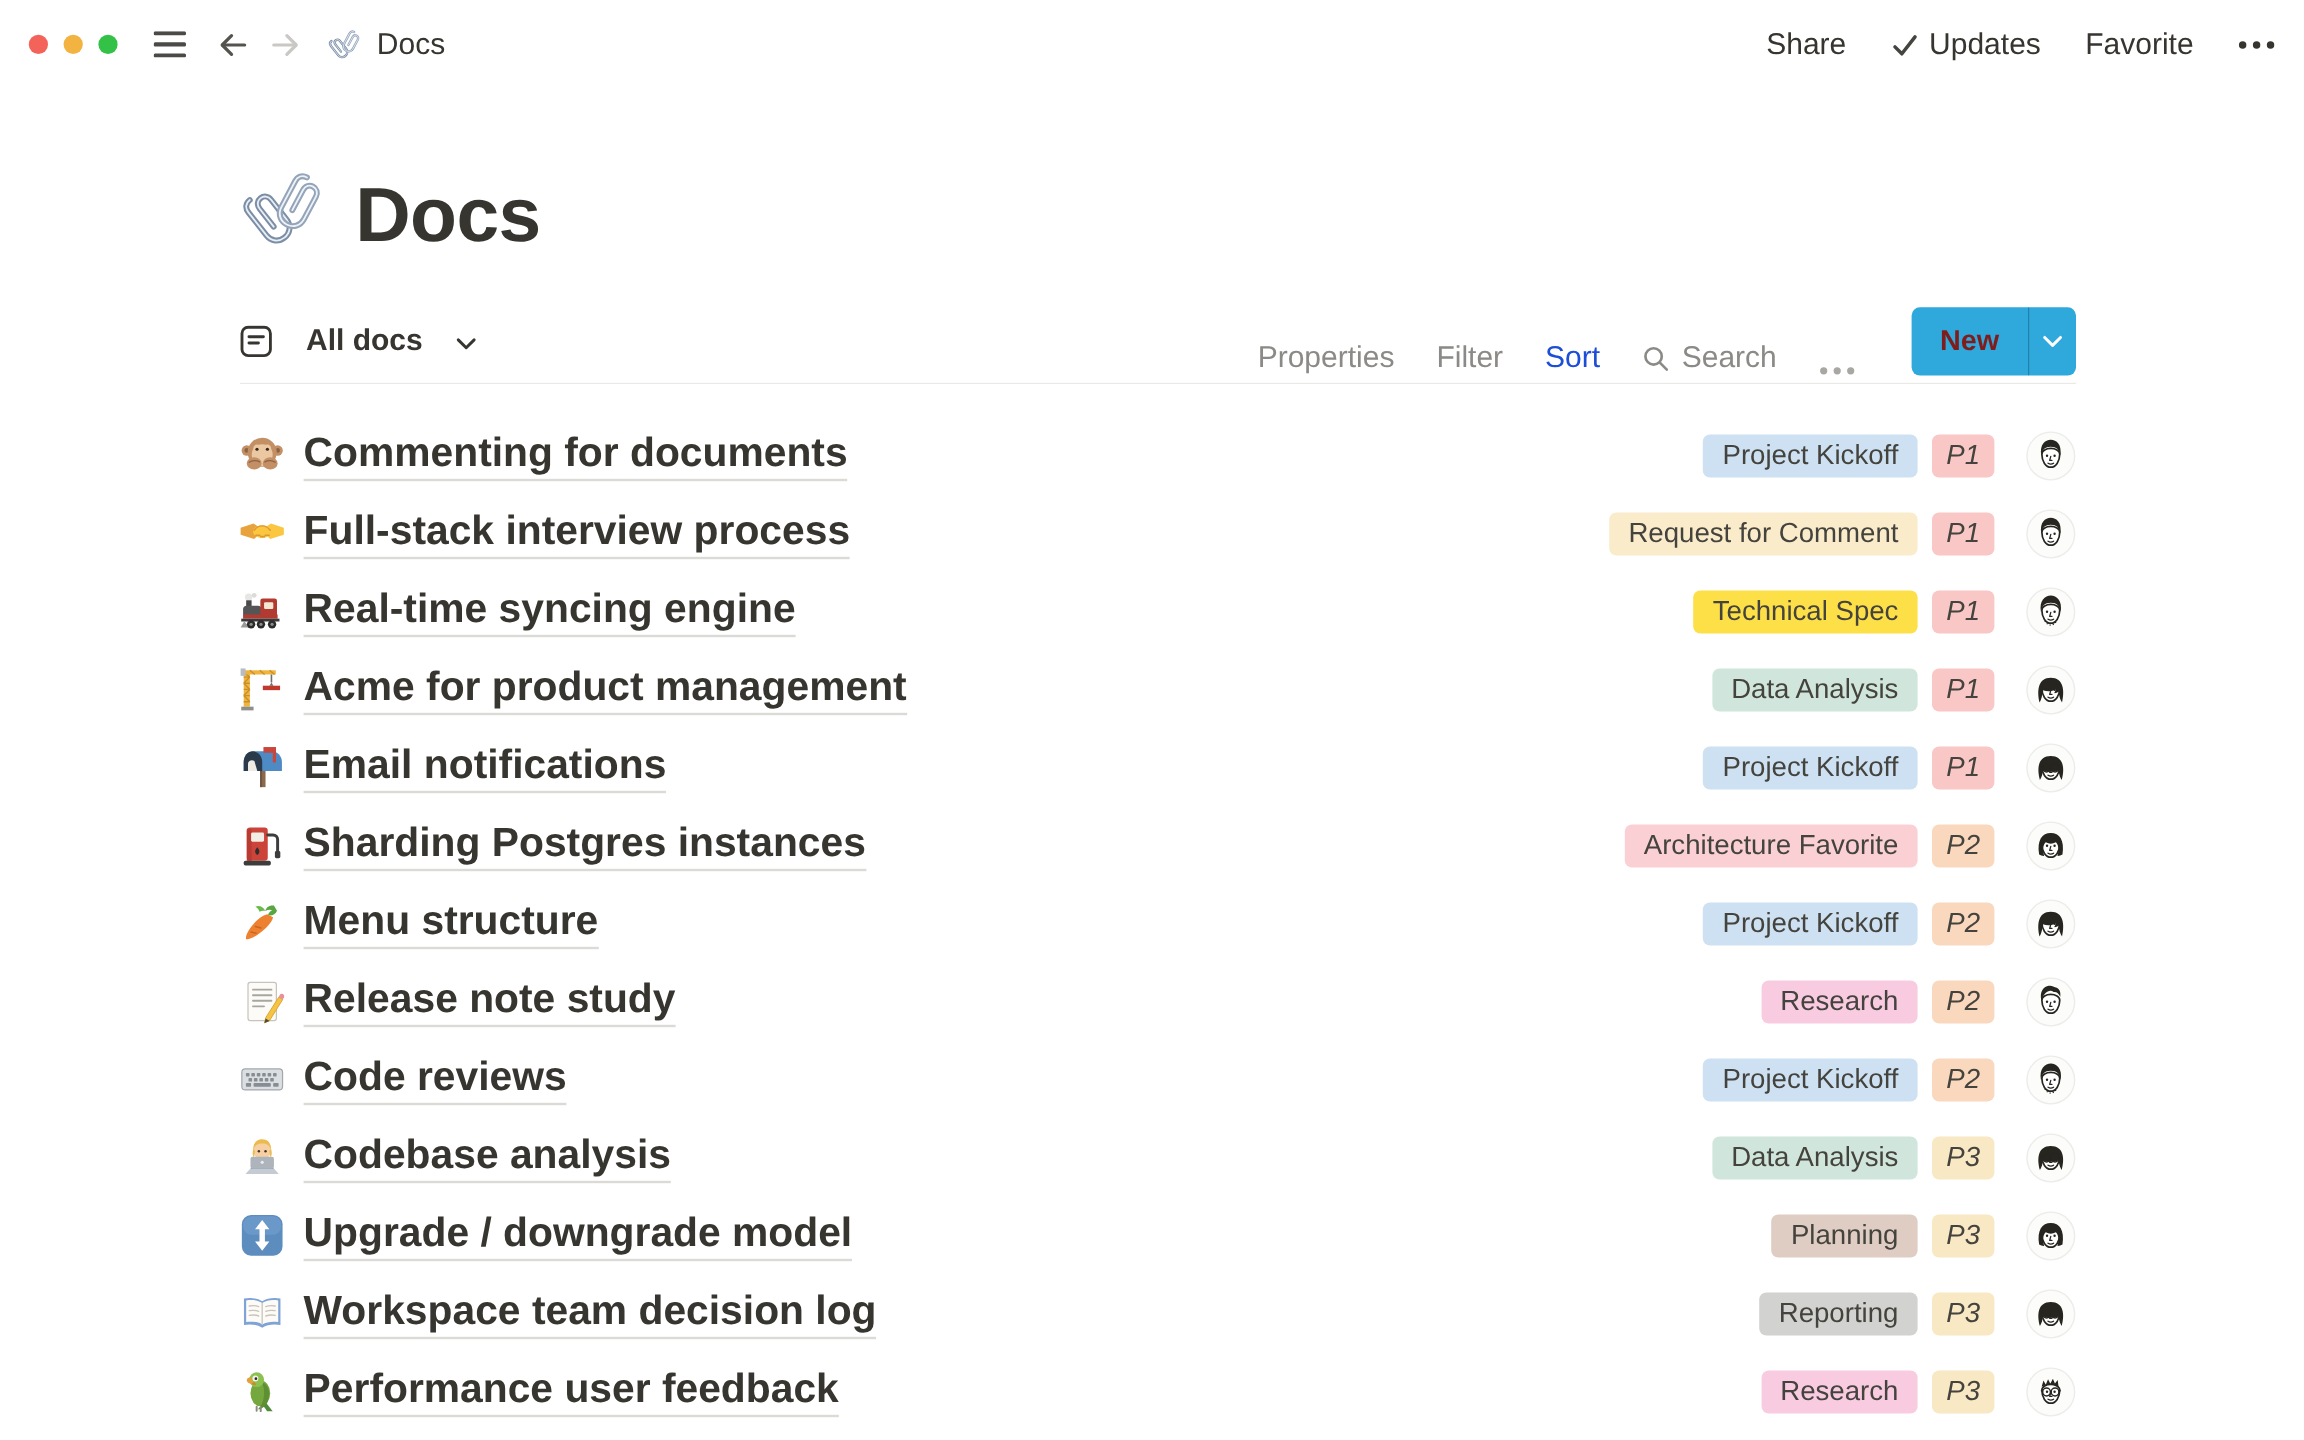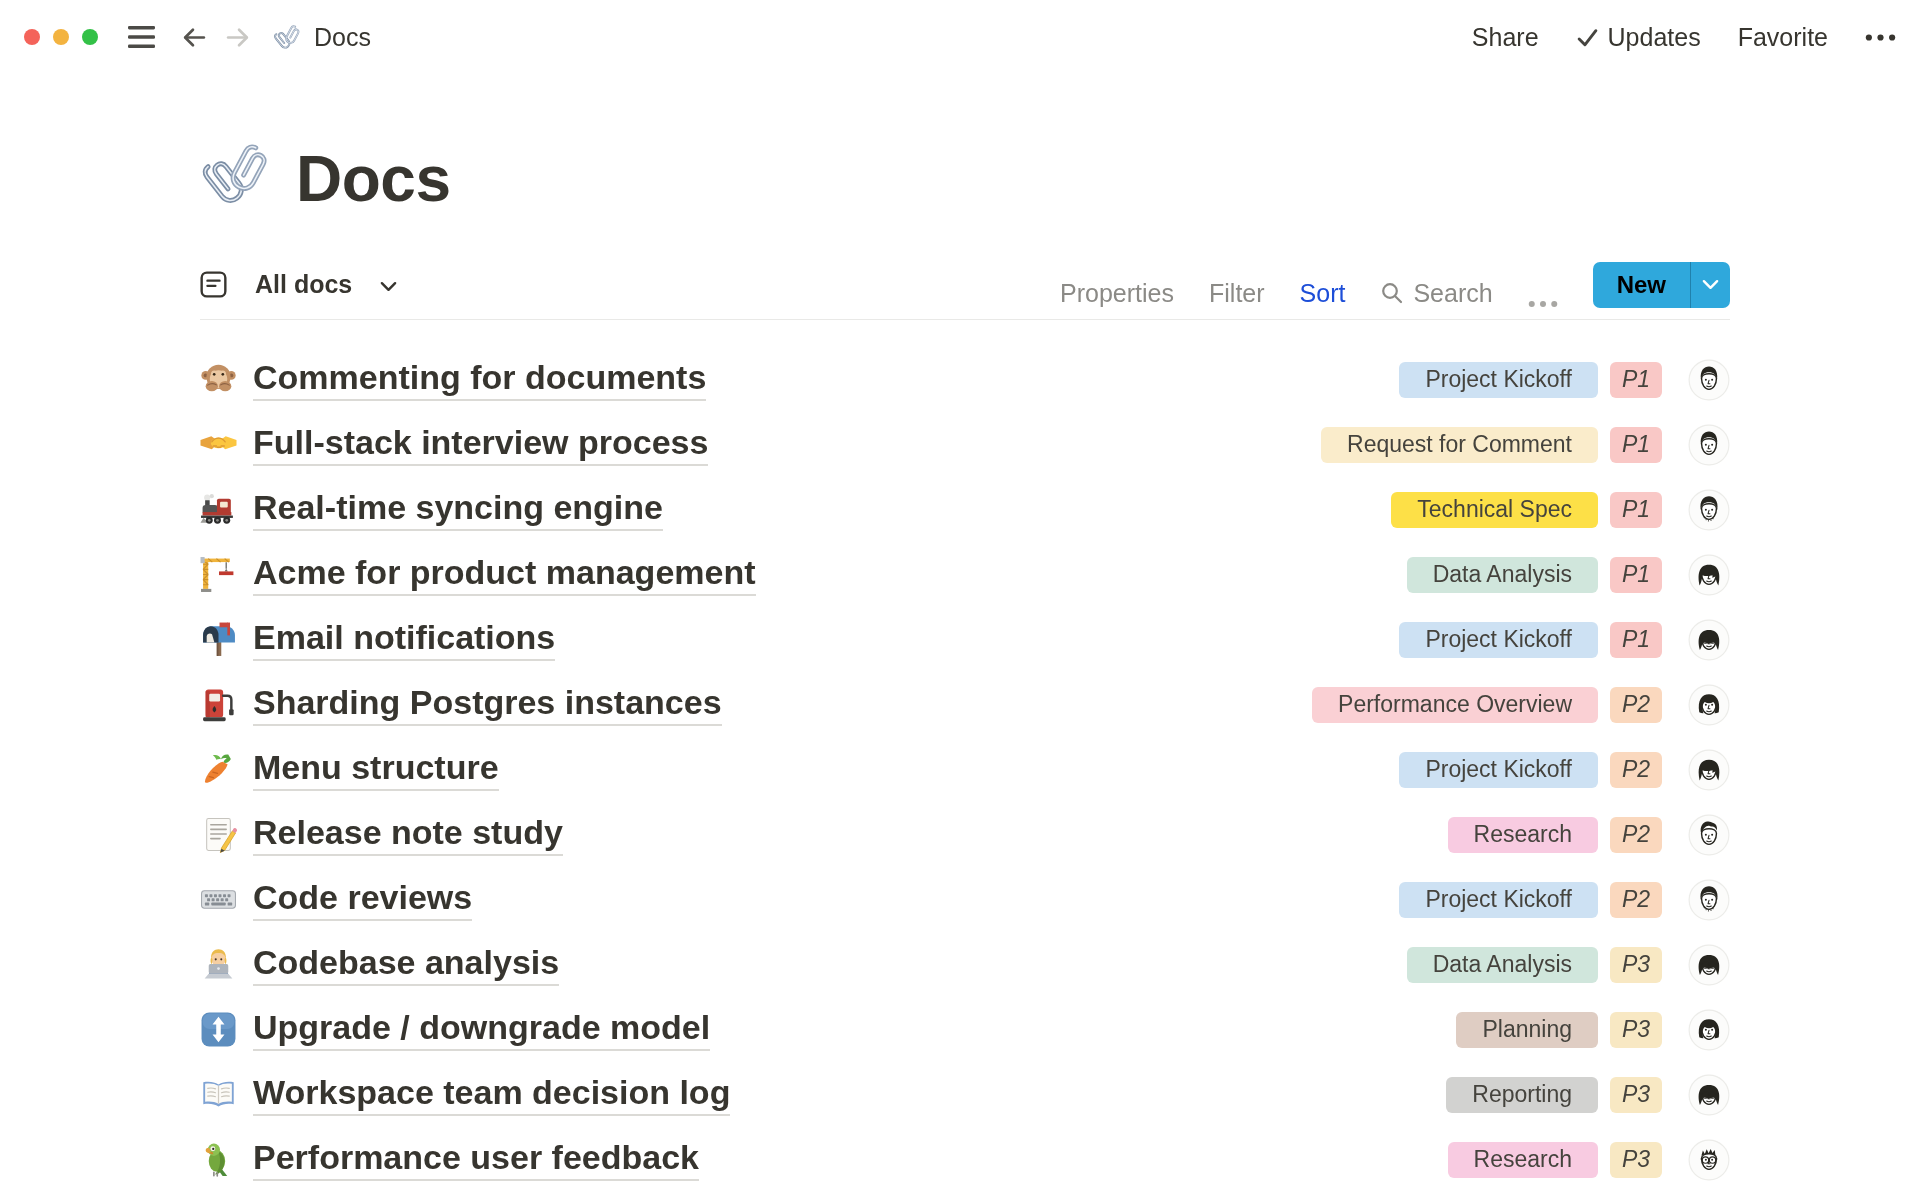--- a/index.html
+++ b/index.html
@@ -31,32 +31,32 @@
 
   .toolbar { display:flex; align-items:center; margin-top:36px; height:70px; border-bottom:1px solid #E9E9E7; }
   .view-switch { display:flex; align-items:center; gap:28px; font-size:25px; font-weight:700; cursor:pointer; }
   .icon-doclist { width:27px; height:27px; color:#37352F; }
   .icon-chev-sm { width:17px; height:11px; color:#37352F; margin-top:4px; }
   .toolbar-right { margin-left:auto; display:flex; align-items:flex-end; gap:35px; font-size:25px; color:#8B8A86; }
   .tb-link { cursor:pointer; }
   .search-group { display:flex; align-items:center; gap:9px; cursor:pointer; }
   .icon-search { width:24px; height:24px; color:#8B8A86; }
   .icon-dots-gray { width:30px; height:8px; color:#A8A7A3; cursor:pointer; }
-  .new-btn { display:flex; align-items:stretch; height:46px; border-radius:7px; color:#000000; overflow:hidden; cursor:pointer; }
+  .new-btn { display:flex; align-items:stretch; height:57px; border-radius:7px; color:#7f1d1d; overflow:hidden; cursor:pointer;margin-left:12px; }
   .new-btn-label { display:flex; align-items:center; padding:0 24px; font-size:24px; font-weight:600; }
   .new-btn-chev { display:flex; align-items:center; justify-content:center; width:40px; border-left:1px solid rgba(16,82,112,.45); }
   .new-btn-chev .chev { width:17px; height:11px; color:#fff; }
 
   
   .docs-list { padding-top:27px; }
   .doc-row { height:65px; display:flex; align-items:center; cursor:pointer; }
   .doc-emoji { width:37px; height:37px; margin-right:16px; flex:none; }
   .doc-title { font-size:34px; font-weight:600; color:#37352F; border-bottom:2px solid #DBDAD6; padding-bottom:2px; line-height:1.15; white-space:nowrap; }
   .row-spacer { flex:1; }
-  .pill { height:36px; display:flex; align-items:center; border-radius:6px; padding:0 26px; font-size:23px; color:#45433D; white-space:nowrap; }
+  .pill { height:36px; display:flex; align-items:center; border-radius:6px; padding:0 16px; font-size:23px; color:#45433D; white-space:nowrap; }
   .prio { width:52px; justify-content:center; padding:0; margin-left:12px;font-style:italic; }
   .avatar { width:42px; height:42px; margin-left:26px; flex:none; border-radius:50%; }
 </style>
 </head>
 <body>
 
 <div class="topbar">
   <div class="traffic">
     <span class="light" style="background: rgb(244, 99, 90);"></span>
     <span class="light" style="background: rgb(243, 179, 64);"></span>
@@ -358,21 +358,21 @@
             <rect x="5.5" y="5" width="4" height="25.5" fill="#B93A31"></rect>
             <rect x="9" y="7.5" width="10.5" height="7.5" rx="1.2" fill="#F2EEE5"></rect>
             <path d="M14 19.5c2.3 2.8 2.3 4.6 0 6.2-2.3-1.6-2.3-3.4 0-6.2z" fill="#2E2E2C"></path>
             <path d="M22.5 9.5h4.2c2.3 0 3.8 1.6 3.8 3.8v9.2" fill="none" stroke="#3D3D3B" stroke-width="2.4" stroke-linecap="round"></path>
             <rect x="28.3" y="22.5" width="4.4" height="6" rx="1.2" fill="#3D3D3B"></rect>
             <rect x="3" y="30.5" width="22" height="3.8" rx="1.4" fill="#3D3D3B"></rect>
           </svg>
         </span>
         <span class="doc-title">Sharding Postgres instances</span>
         <span class="row-spacer"></span>
-        <span class="pill" style="background: rgb(250, 208, 212);">Performance Overview</span>
+        <span class="pill" style="background: rgb(250, 208, 212);">Architecture Favorite</span>
         <span class="pill prio" style="background: rgb(250, 216, 190);">P2</span>
         <span class="avatar">
           <svg viewBox="0 0 44 44">
             <circle cx="22" cy="22" r="21.5" fill="#FCFCFB"></circle>
             <circle cx="22" cy="22" r="20.8" fill="none" stroke="#ECECE9" stroke-width="1.2"></circle>
             <path d="M14.2 20.5c0-6.8 15.6-6.8 15.6 0 0 6.2-3.4 11.3-7.8 11.3s-7.8-5.1-7.8-11.3z" fill="#FFFFFF" stroke="#26251F" stroke-width="1.5"></path>
             <circle cx="18.7" cy="21.8" r="1.05" fill="#26251F"></circle>
             <circle cx="25.3" cy="21.8" r="1.05" fill="#26251F"></circle>
             <path d="M22 22.3l-1 3.6h2" fill="none" stroke="#26251F" stroke-width="1.1" stroke-linecap="round" stroke-linejoin="round"></path>
             <path d="M19.6 28.3c1.6 1 3.2 1 4.8 0" fill="none" stroke="#26251F" stroke-width="1.2" stroke-linecap="round"></path>

